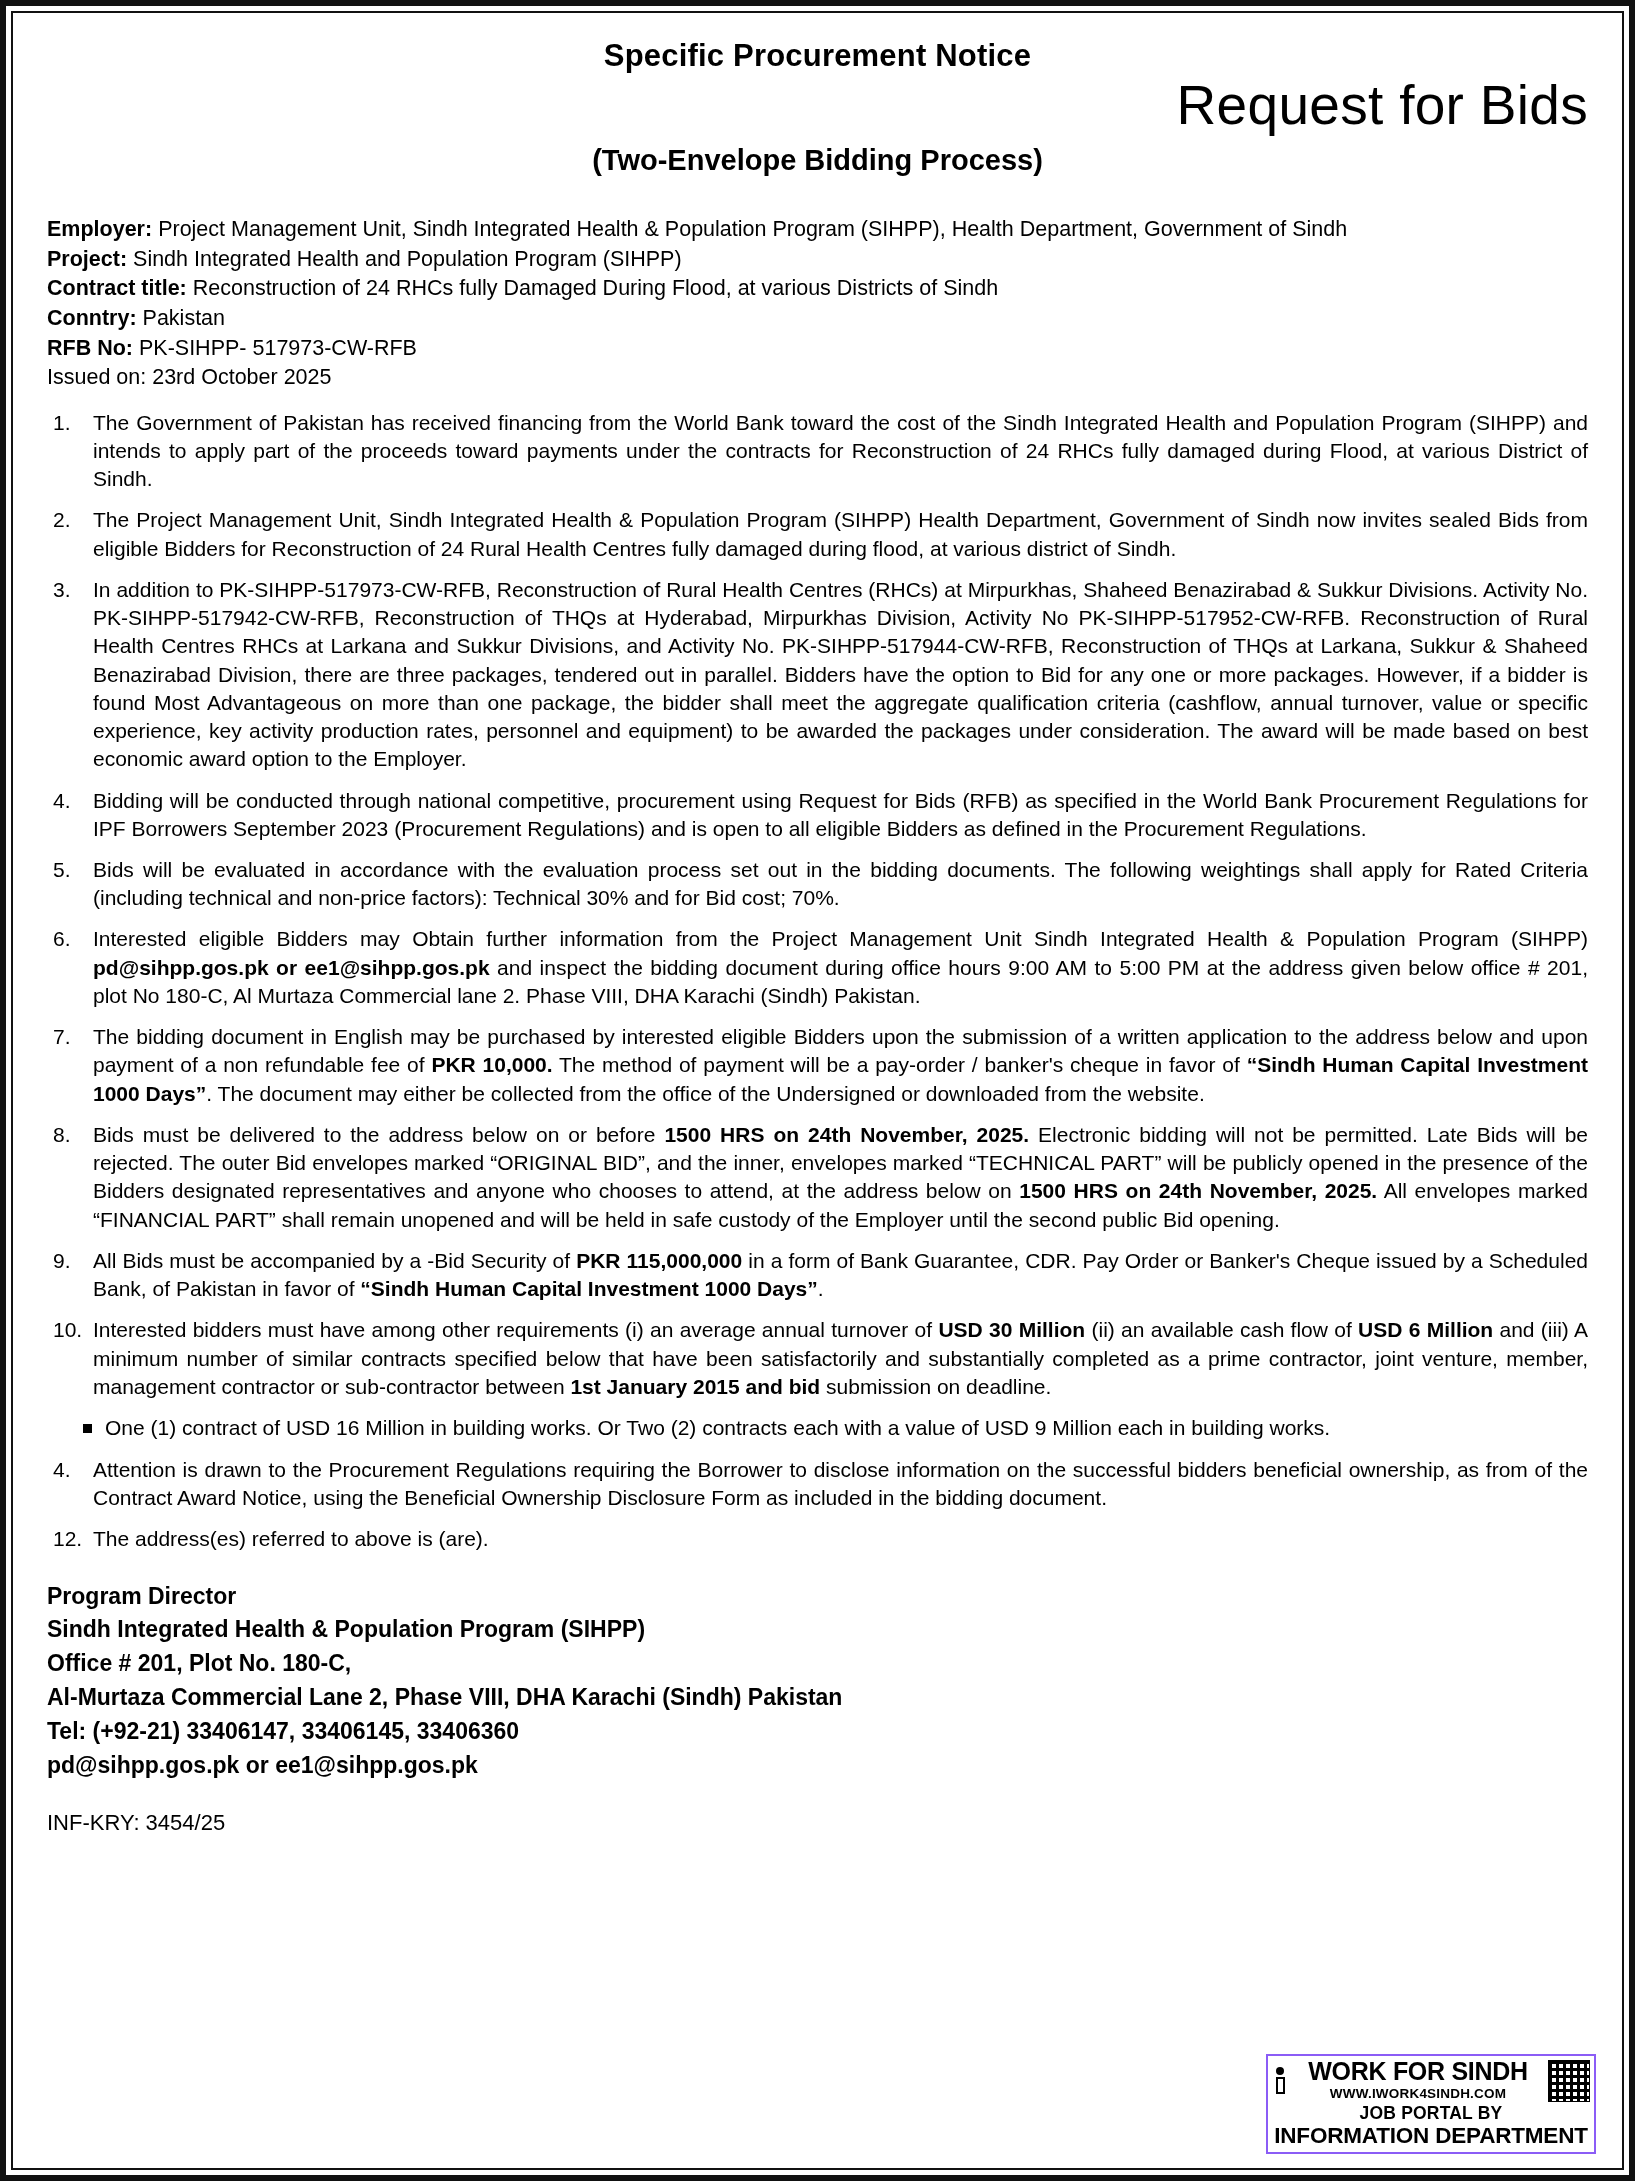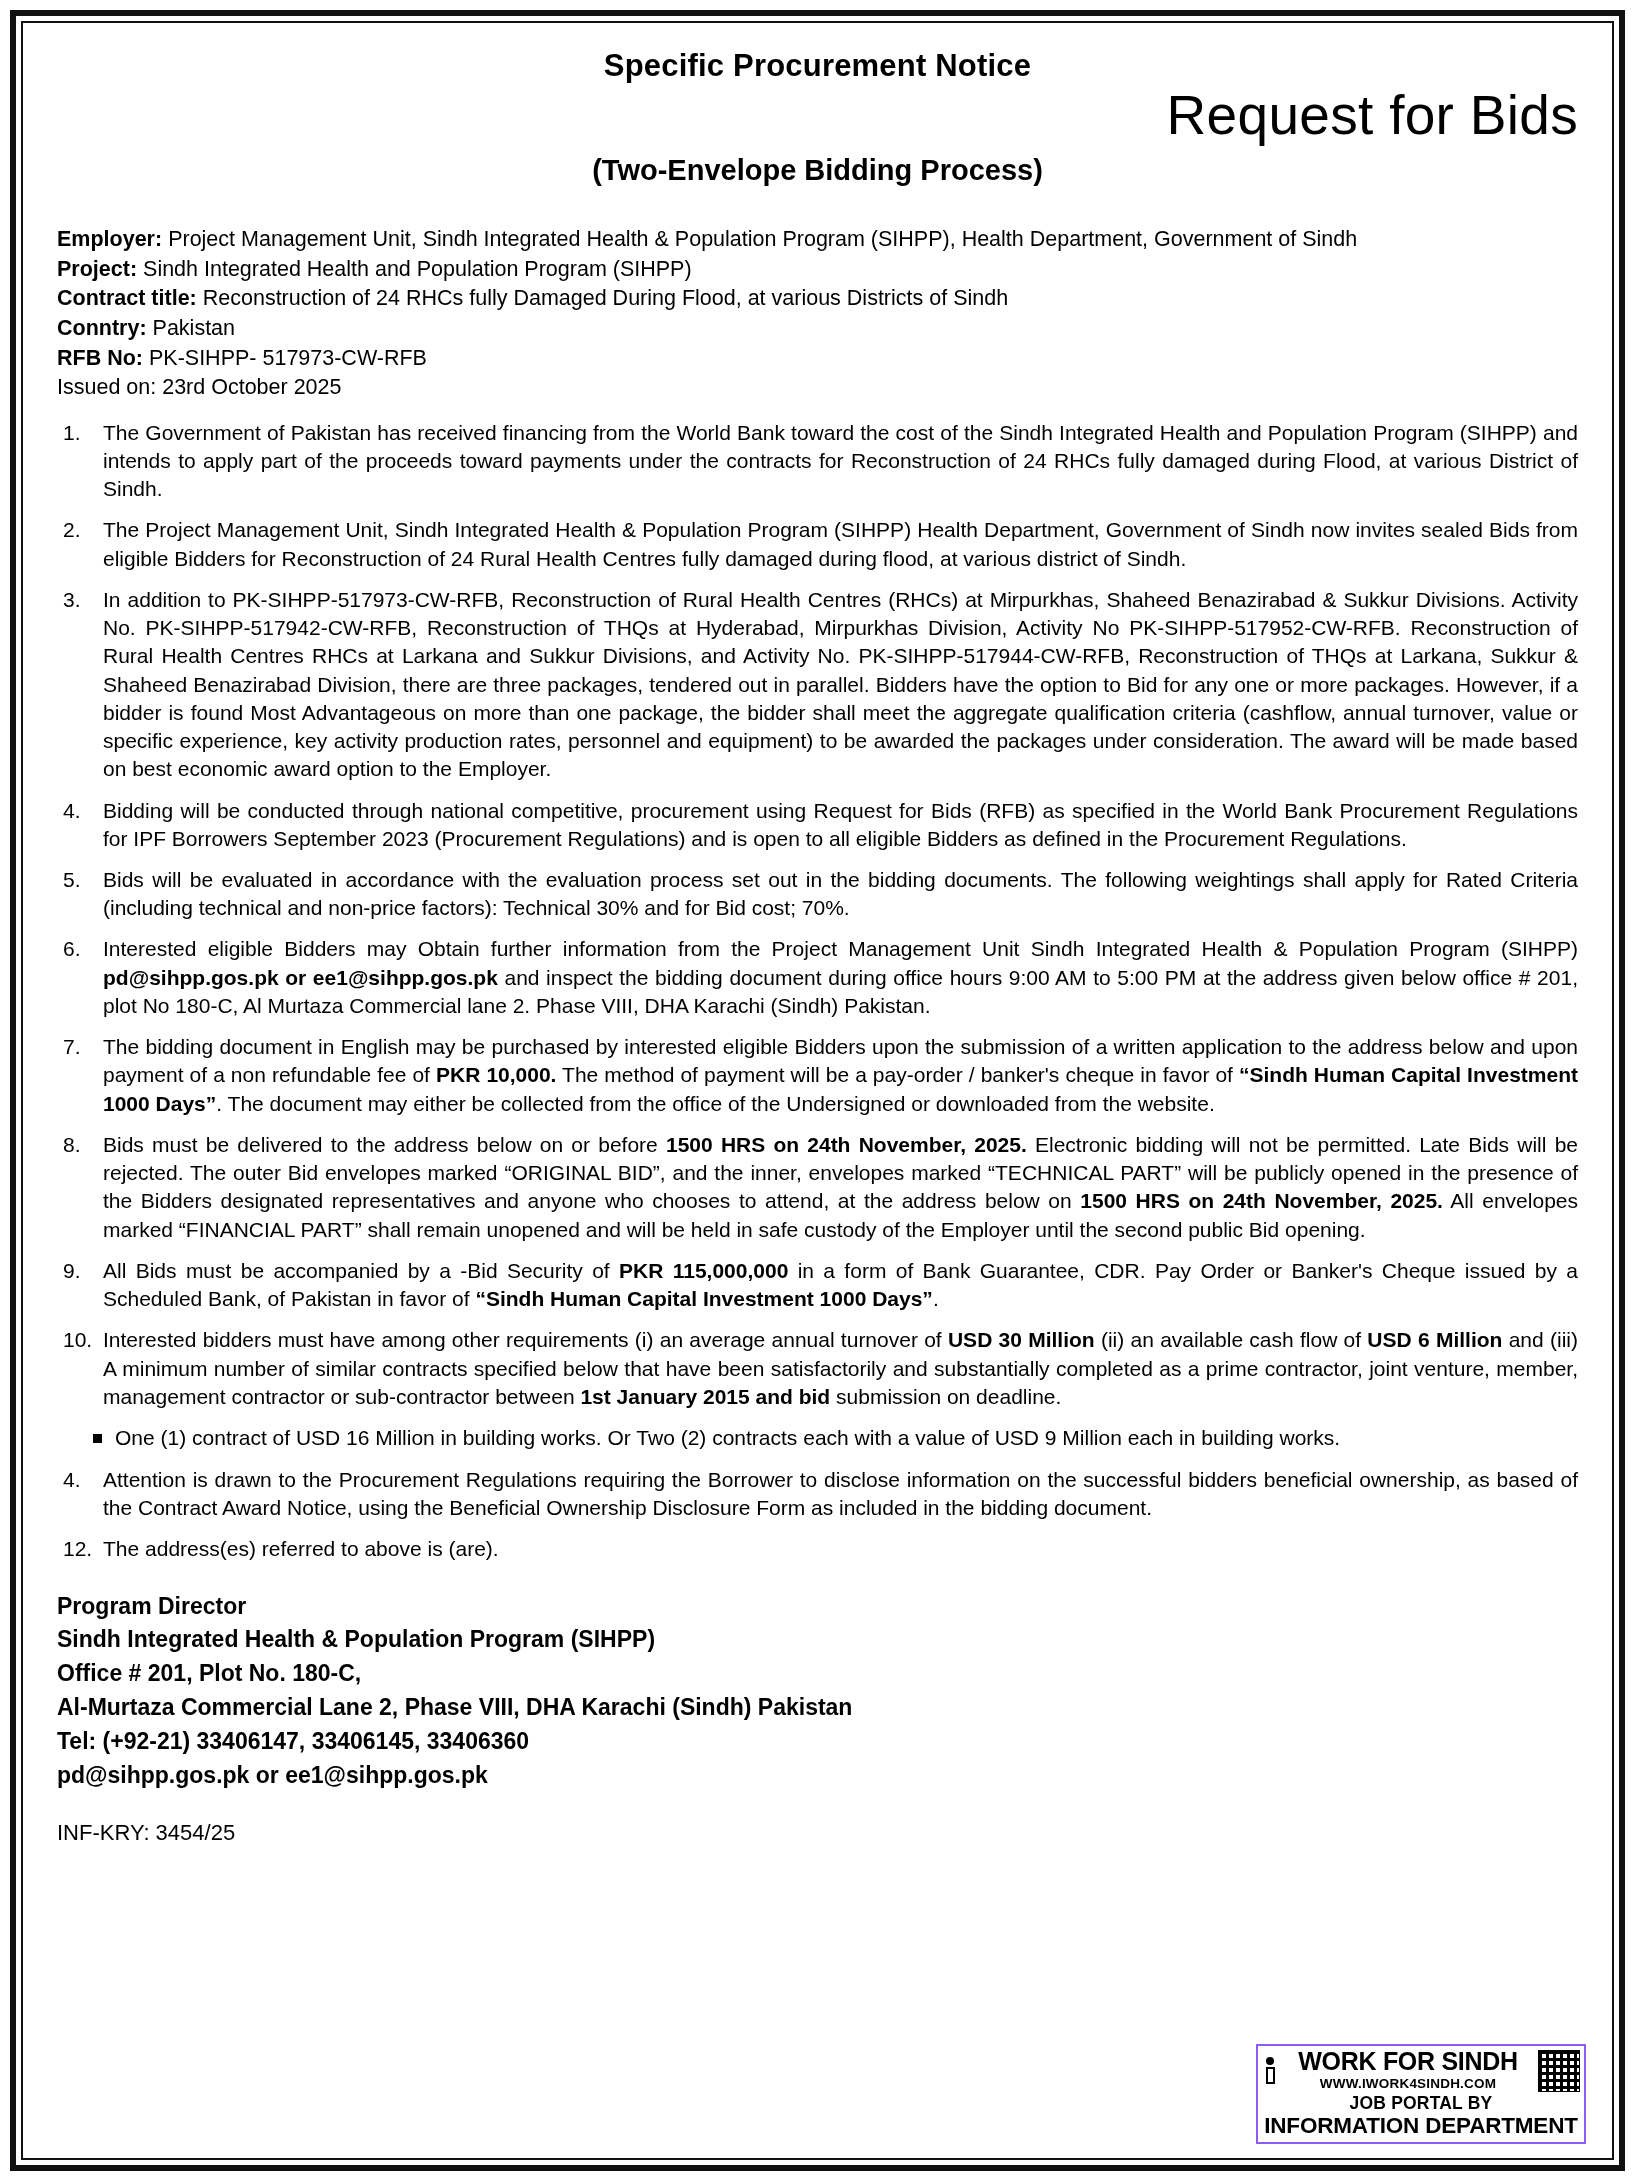--- a/index.html
+++ b/index.html
@@ -10,21 +10,20 @@
   }
   body {
     font-family: "Liberation Sans", sans-serif;
     color: #000000;
   }
   .page {
     width: 1635px;
     height: 2181px;
     box-sizing: border-box;
     background: #ffffff;
-    padding: 10px;
     position: relative;
     overflow: hidden;
   }
   .outer-border {
     box-sizing: border-box;
     width: 100%;
     height: 100%;
     border: 6px solid #111111;
     padding: 5px;
   }
@@ -282,21 +281,21 @@
         <div class="clause-body"><span>Interested bidders must have among other requirements (i) an average annual turnover of </span><b>USD 30 Million</b><span> (ii) an available cash flow of </span><b>USD 6 Million</b><span> and (iii) A minimum number of similar  contracts specified below that have been satisfactorily and substantially completed as a prime contractor, joint venture, member, management contractor or sub-contractor between </span><b>1st January 2015 and bid</b><span> submission on deadline.</span></div>
       </div>
 
       <div class="sub-bullet">
         <div class="sub-bullet-mark"><span></span></div>
         <div class="sub-bullet-body">One (1) contract of USD 16 Million in building works. Or Two  (2) contracts  each with a value of USD 9 Million each in building works.</div>
       </div>
 
       <div class="clause">
         <div class="clause-num">4.</div>
-        <div class="clause-body">Attention is drawn to the Procurement Regulations requiring the Borrower to disclose information on the successful bidders beneficial ownership, as based of the Contract Award Notice, using the Beneficial Ownership Disclosure Form as included in the bidding document.</div>
+        <div class="clause-body">Attention is drawn to the Procurement Regulations requiring the Borrower to disclose information on the successful bidders beneficial ownership, as from of the Contract Award Notice, using the Beneficial Ownership Disclosure Form as included in the bidding document.</div>
       </div>
 
       <div class="clause">
         <div class="clause-num">12.</div>
         <div class="clause-body">The address(es) referred to above is (are).</div>
       </div>
 
     </div>
 
     <div class="signature">

